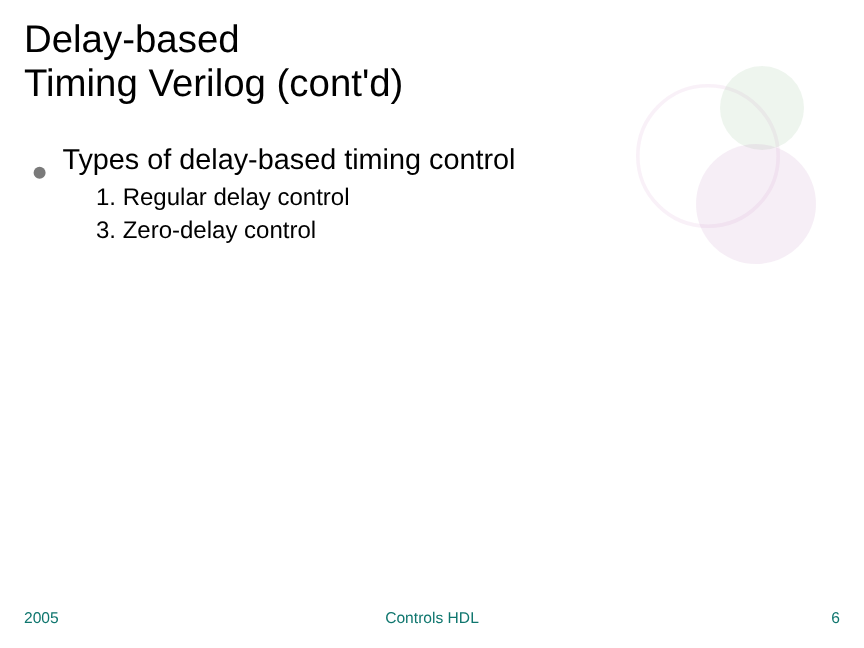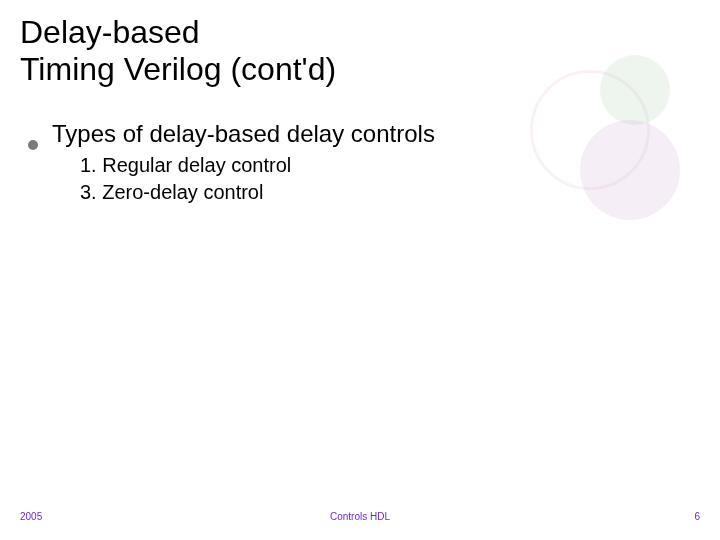--- a/index.html
+++ b/index.html
@@ -10,21 +10,21 @@
   .c1 { width: 120px; height: 120px; border: 3px solid #d4a0d0; top: 20px; left: 40px; }
   .c2 { width: 70px; height: 70px; background: #8fbf8f; top: 5px; left: 110px; }
   .c3 { width: 100px; height: 100px; background: #c090c0; top: 70px; left: 90px; }
   .title { position: absolute; top: 14px; left: 20px; right: 11px; font-size: 32px; font-weight: 400; line-height: 1.15; }
   .body { position: absolute; top: 120px; left: 28px; right: 28px; }
   .bullet-row { display: flex; align-items: baseline; margin-bottom: 6px; }
   .bullet-dot { width: 10px; height: 10px; border-radius: 50%; background: #7a7a7a; margin-right: 14px; flex: 0 0 auto; position: relative; top: 8px; }
   .bullet-text { font-size: 24px; }
   .sublist { margin-left: 52px; margin-top: 0; font-size: 20px; }
   .sublist div { margin-bottom: 4px; }
-  .footer { position: absolute; bottom: 18px; left: 20px; right: 20px; display: flex; justify-content: space-between; align-items: baseline; font-size: 10px; color: #6d28d9; }
+  .footer { position: absolute; bottom: 18px; left: 20px; right: 20px; display: flex; justify-content: space-between; align-items: baseline; font-size: 13px; color: #0f766e; }
   .footer .center { position: absolute; left: 50%; transform: translateX(-50%); }
 </style>
 </head>
 <body>
 
 <div class="slide">
 
   <div class="bg-circles">
     <div class="c c1"></div>
     <div class="c c2"></div>
@@ -32,21 +32,21 @@
   </div>
 
   <div class="title">
     <div>Delay-based</div>
     <div>Timing Verilog (cont'd)</div>
   </div>
 
   <div class="body">
     <div class="bullet-row">
       <span class="bullet-dot"></span>
-      <span class="bullet-text">Types of delay-based delay controls</span>
+      <span class="bullet-text">Types of delay-based timing control</span>
     </div>
     <div class="sublist">
       <div>1. Regular delay control</div>
       <div>3. Zero-delay control</div>
     </div>
   </div>
 
   <div class="footer">
     <span>2005</span>
     <span class="center">Controls HDL</span>

